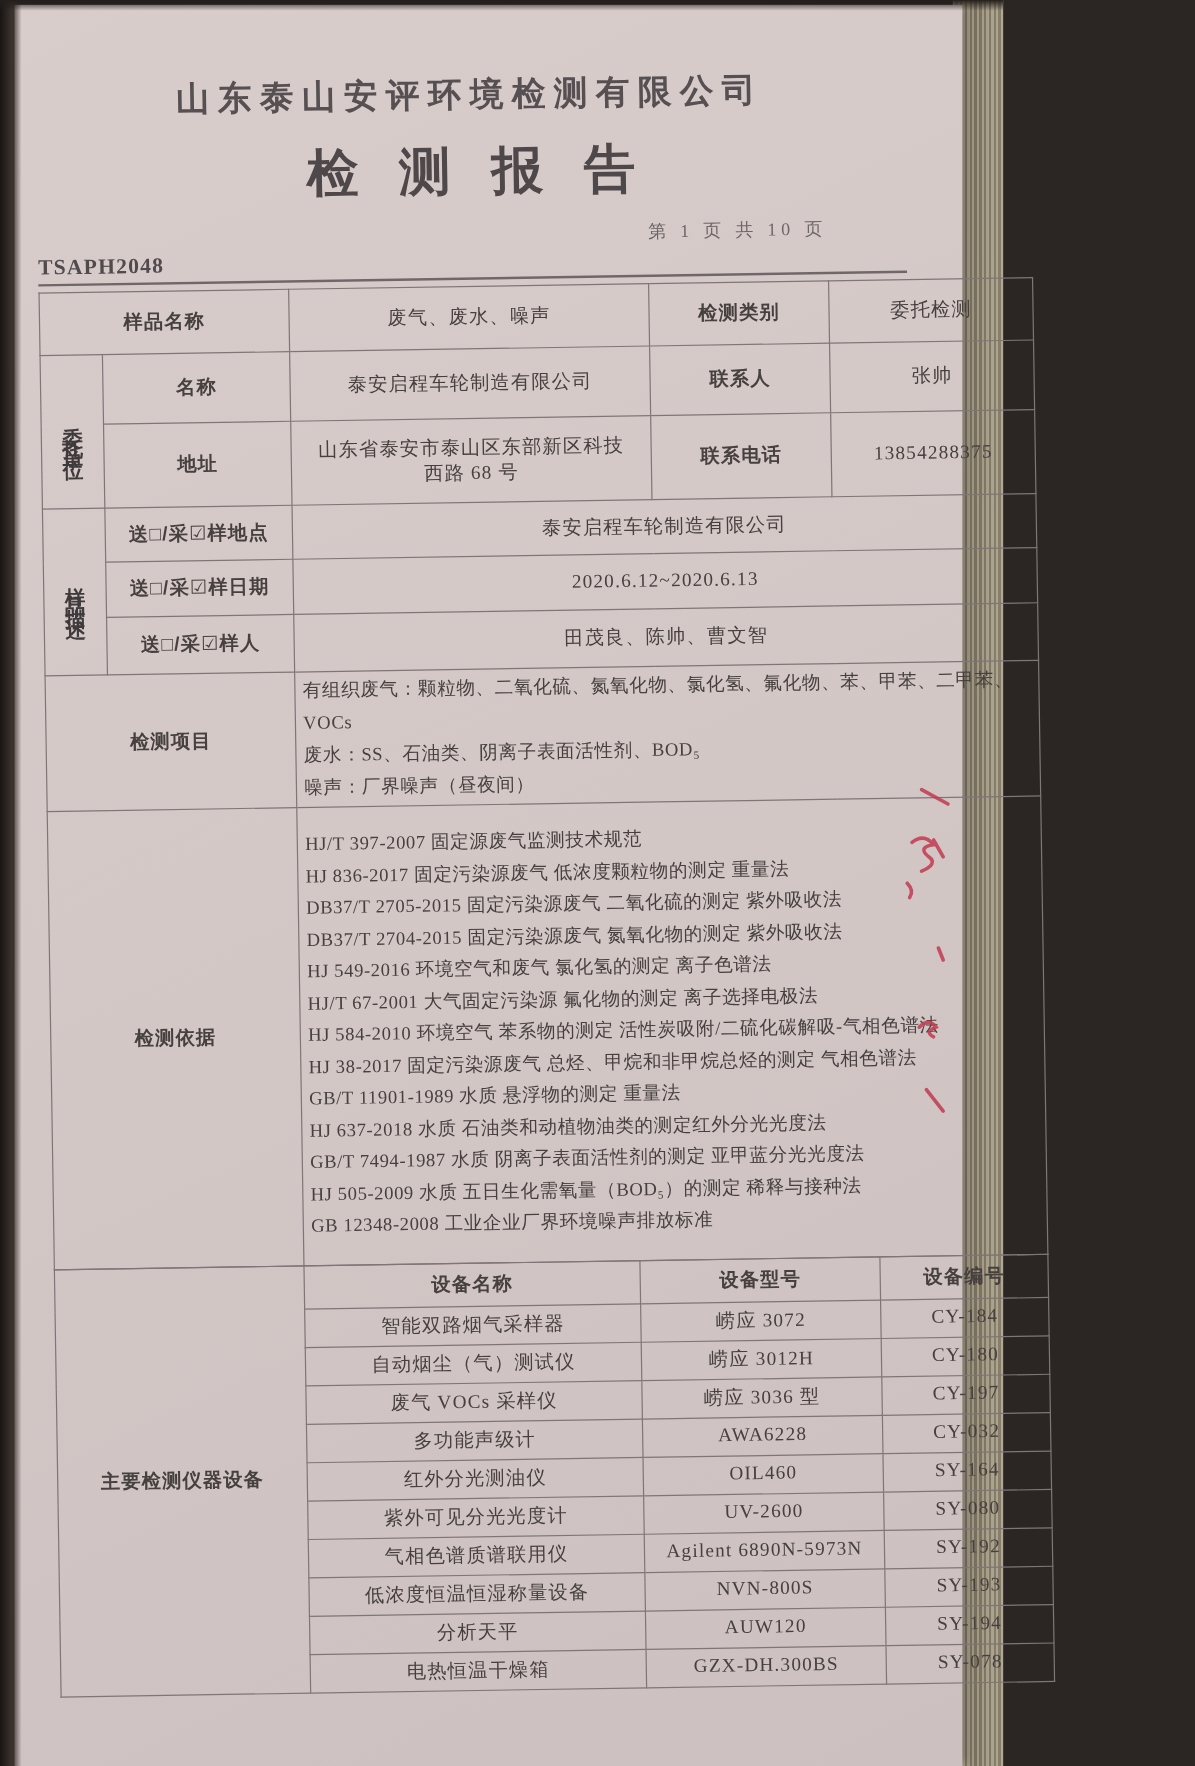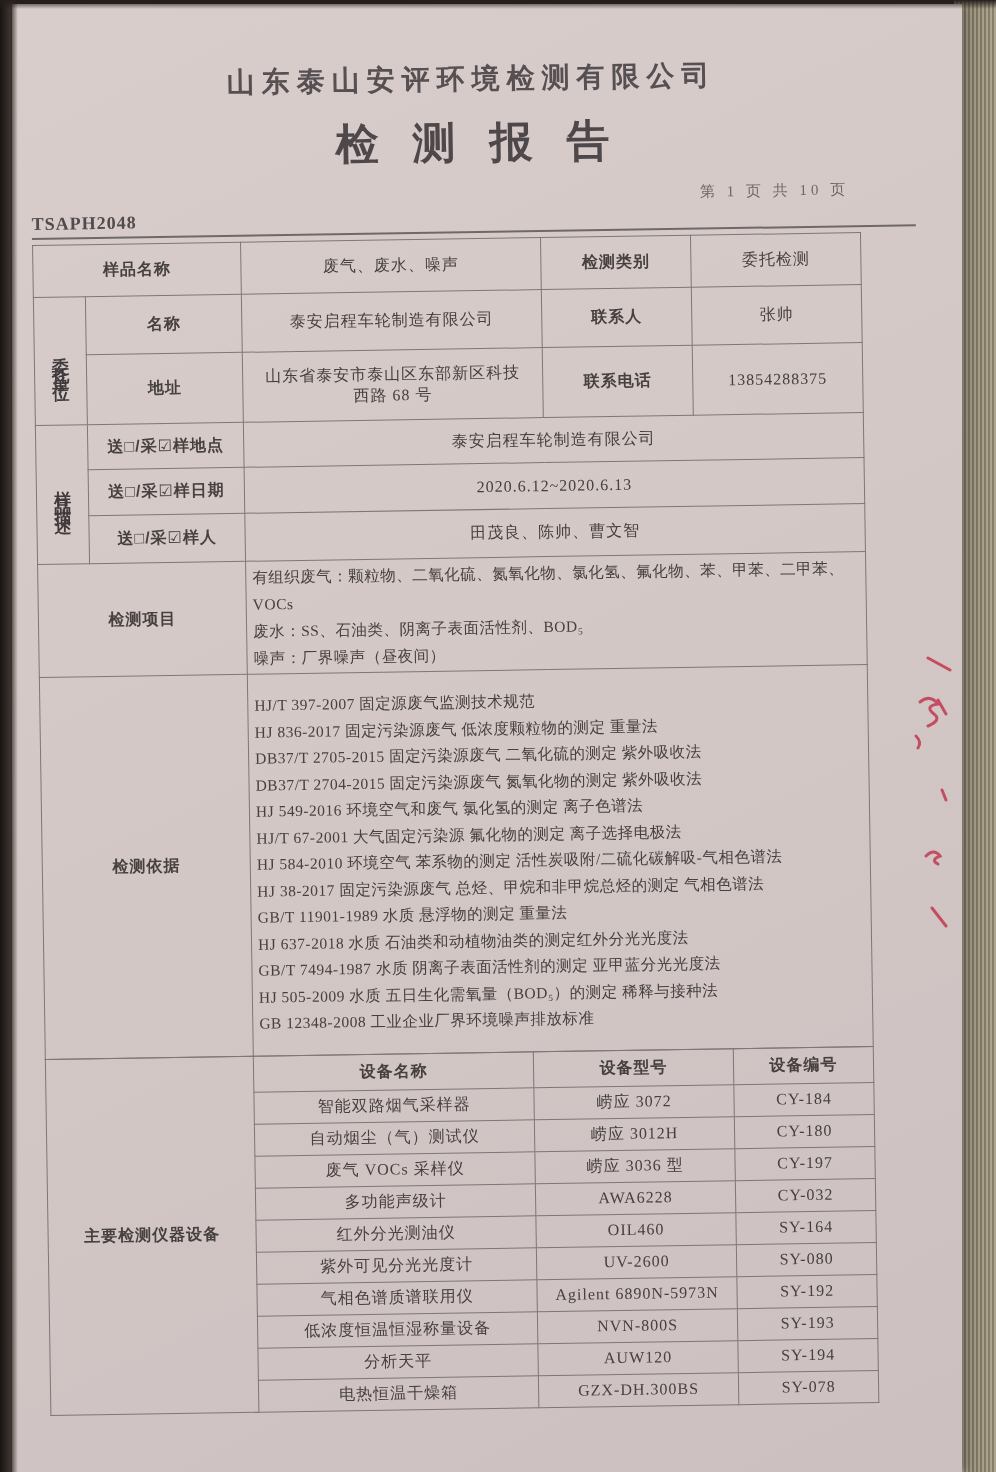--- a/index.html
+++ b/index.html
@@ -1,18 +1,18 @@
 <!DOCTYPE html>
 <html><head>
 <meta charset="utf-8">
 <style>
   * { margin:0; padding:0; box-sizing:border-box; }
   html,body { width:996px; height:1472px; overflow:hidden; background:#2b2624;
     font-family:"Liberation Serif","DejaVu Serif",serif; }
-  .stage { position:relative; width:996px; height:1472px; }
+  .stage { position:relative; width:836px; height:1472px; }
 
   
   .edge-left { position:absolute; left:0; top:0; bottom:0; width:18px;
     background:linear-gradient(to right,#181412,#3b332e 55%,rgba(59,51,46,0)); z-index:3; }
   .edge-top { position:absolute; left:0; top:0; right:0; height:9px;
     background:linear-gradient(to bottom,#241f1c,rgba(36,31,28,0)); z-index:3; }
   .page-stack { position:absolute; right:0; top:0; bottom:0; width:42px;
     background:
       repeating-linear-gradient(to right, rgba(255,255,255,.12) 0 2px, rgba(0,0,0,.18) 2px 4px),
       linear-gradient(to right,#b0a68e,#948a73 45%,#a79d85); z-index:1; }

